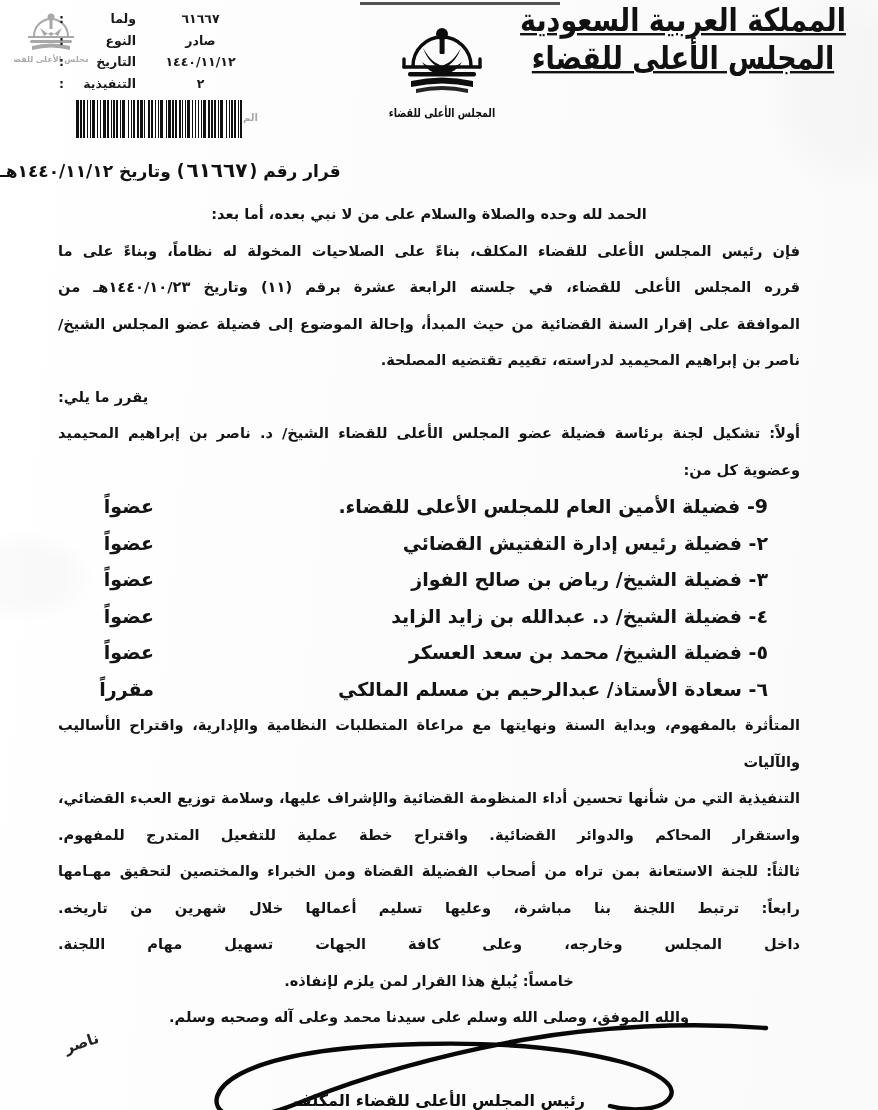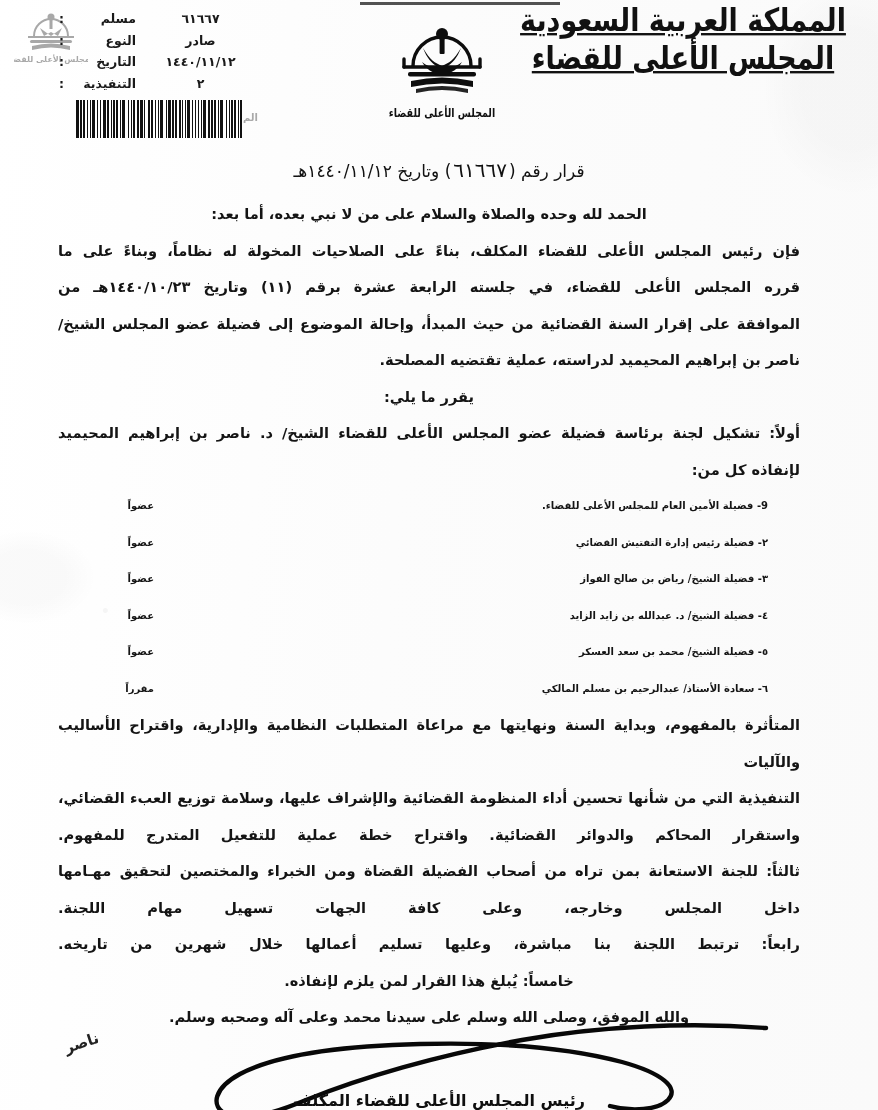--- a/index.html
+++ b/index.html
@@ -145,23 +145,23 @@
     background: #1a1a1a;
     opacity: 0.75;
   }
 
   
   .doc-title {
     position: absolute;
     right: 0;
     left: 0;
     top: 158px;
-    text-align: center;
+    text-align: left;
     font-size: 17px;
-    font-weight: 400;
+    font-weight: 700;
     letter-spacing: 0.2px;
   }
   .doc-title .num {
     font-size: 20px;
     letter-spacing: 3px;
     padding: 0 2px;
   }
 
   .body {
     position: absolute;
@@ -179,34 +179,34 @@
   }
   p.center { text-align: center; }
   p.just {
     text-align: justify;
     text-align-last: justify;
   }
   p.right { text-align: right; }
 
   .section-head {
     display: block;
-    text-align: center;
+    text-align: left;
     font-size: 15.5px;
     font-weight: 700;
     line-height: 38px;
   }
 
   
   .members {
     width: 100%;
     border-collapse: collapse;
     margin: 0;
   }
   .members td {
-    font-size: 10px;
+    font-size: 19px;
     font-weight: 700;
     line-height: 36.5px;
     padding: 0;
     color: #141414;
     vertical-align: baseline;
   }
   .members td.name {
     text-align: right;
     padding-right: 32px;
     white-space: nowrap;
@@ -283,21 +283,21 @@
         <rect x="16" y="34" width="42" height="3" rx="1.5"></rect>
         <path d="M18 40 Q37 35 56 40 L56 44 Q37 39 18 44 Z"></path>
       </g>
       <text x="37" y="56" font-size="8" font-weight="bold" fill="#333" text-anchor="middle" font-family="'DejaVu Sans', sans-serif">المجلس الأعلى للقضاء</text>
     </svg>
   </div>
 
   <div class="hdr-fields">
     <div class="hdr-row">
       <span class="hdr-value">٦١٦٦٧</span>
-      <span class="hdr-label">مسلم</span>
+      <span class="hdr-label">ولما</span>
       <span class="hdr-colon">:</span>
     </div>
     <div class="hdr-row">
       <span class="hdr-value">صادر</span>
       <span class="hdr-label">النوع</span>
       <span class="hdr-colon">:</span>
     </div>
     <div class="hdr-row">
       <span class="hdr-value">١٤٤٠/١١/١٢</span>
       <span class="hdr-label">التاريخ</span>
@@ -445,26 +445,26 @@
     <span>قرار رقم (</span><span class="num">٦١٦٦٧</span><span>) وتاريخ ١٤٤٠/١١/١٢هـ</span>
   </div>
 
   <div class="body">
 
     <p class="line center">الحمد لله وحده والصلاة والسلام على من لا نبي بعده، أما بعد:</p>
 
     <p class="line just">فإن رئيس المجلس الأعلى للقضاء المكلف، بناءً على الصلاحيات المخولة له نظاماً، وبناءً على ما</p>
     <p class="line just">قرره المجلس الأعلى للقضاء، في جلسته الرابعة عشرة برقم (١١) وتاريخ ١٤٤٠/١٠/٢٣هـ من</p>
     <p class="line just">الموافقة على إقرار السنة القضائية من حيث المبدأ، وإحالة الموضوع إلى فضيلة عضو المجلس الشيخ/</p>
-    <p class="line right">ناصر بن إبراهيم المحيميد لدراسته، عملية تقتضيه المصلحة.</p>
+    <p class="line right">ناصر بن إبراهيم المحيميد لدراسته، تقييم تقتضيه المصلحة.</p>
 
     <p class="line section-head">يقرر ما يلي:</p>
 
     <p class="line just">أولاً: تشكيل لجنة برئاسة فضيلة عضو المجلس الأعلى للقضاء الشيخ/ د. ناصر بن إبراهيم المحيميد</p>
-    <p class="line right">لإنفاذه كل من:</p>
+    <p class="line right">وعضوية كل من:</p>
 
     <table class="members">
       <tbody>
         <tr>
           <td class="name">9- فضيلة الأمين العام للمجلس الأعلى للقضاء.</td>
           <td class="role">عضواً</td>
         </tr>
         <tr>
           <td class="name">٢- فضيلة رئيس إدارة التفتيش القضائي</td>
           <td class="role">عضواً</td>
@@ -486,23 +486,23 @@
           <td class="role">مقرراً</td>
         </tr>
       </tbody>
     </table>
 
     <p class="line just">المتأثرة بالمفهوم، وبداية السنة ونهايتها مع مراعاة المتطلبات النظامية والإدارية، واقتراح الأساليب والآليات</p>
     <p class="line just">التنفيذية التي من شأنها تحسين أداء المنظومة القضائية والإشراف عليها، وسلامة توزيع العبء القضائي،</p>
     <p class="line just">واستقرار المحاكم والدوائر القضائية. واقتراح خطة عملية للتفعيل المتدرج للمفهوم.</p>
 
     <p class="line just">ثالثاً: للجنة الاستعانة بمن تراه من أصحاب الفضيلة القضاة ومن الخبراء والمختصين لتحقيق مهـامها</p>
+    <p class="line just">رابعاً: ترتبط اللجنة بنا مباشرة، وعليها تسليم أعمالها خلال شهرين من تاريخه.</p>
+
     <p class="line just">داخل المجلس وخارجه، وعلى كافة الجهات تسهيل مهام اللجنة.</p>
-
-    <p class="line just">رابعاً: ترتبط اللجنة بنا مباشرة، وعليها تسليم أعمالها خلال شهرين من تاريخه.</p>
 
     <p class="line center">خامساً: يُبلغ هذا القرار لمن يلزم لإنفاذه.</p>
 
     <p class="line closing">والله الموفق، وصلى الله وسلم على سيدنا محمد وعلى آله وصحبه وسلم.</p>
   </div>
 
   <div class="sig-wrap">
     <div class="sig-initials">ناصر</div>
     <svg class="sig-stroke" viewBox="0 0 600 120" aria-hidden="true">
       <path d="M596 32 C520 26 430 30 352 44 C268 59 190 82 136 104

